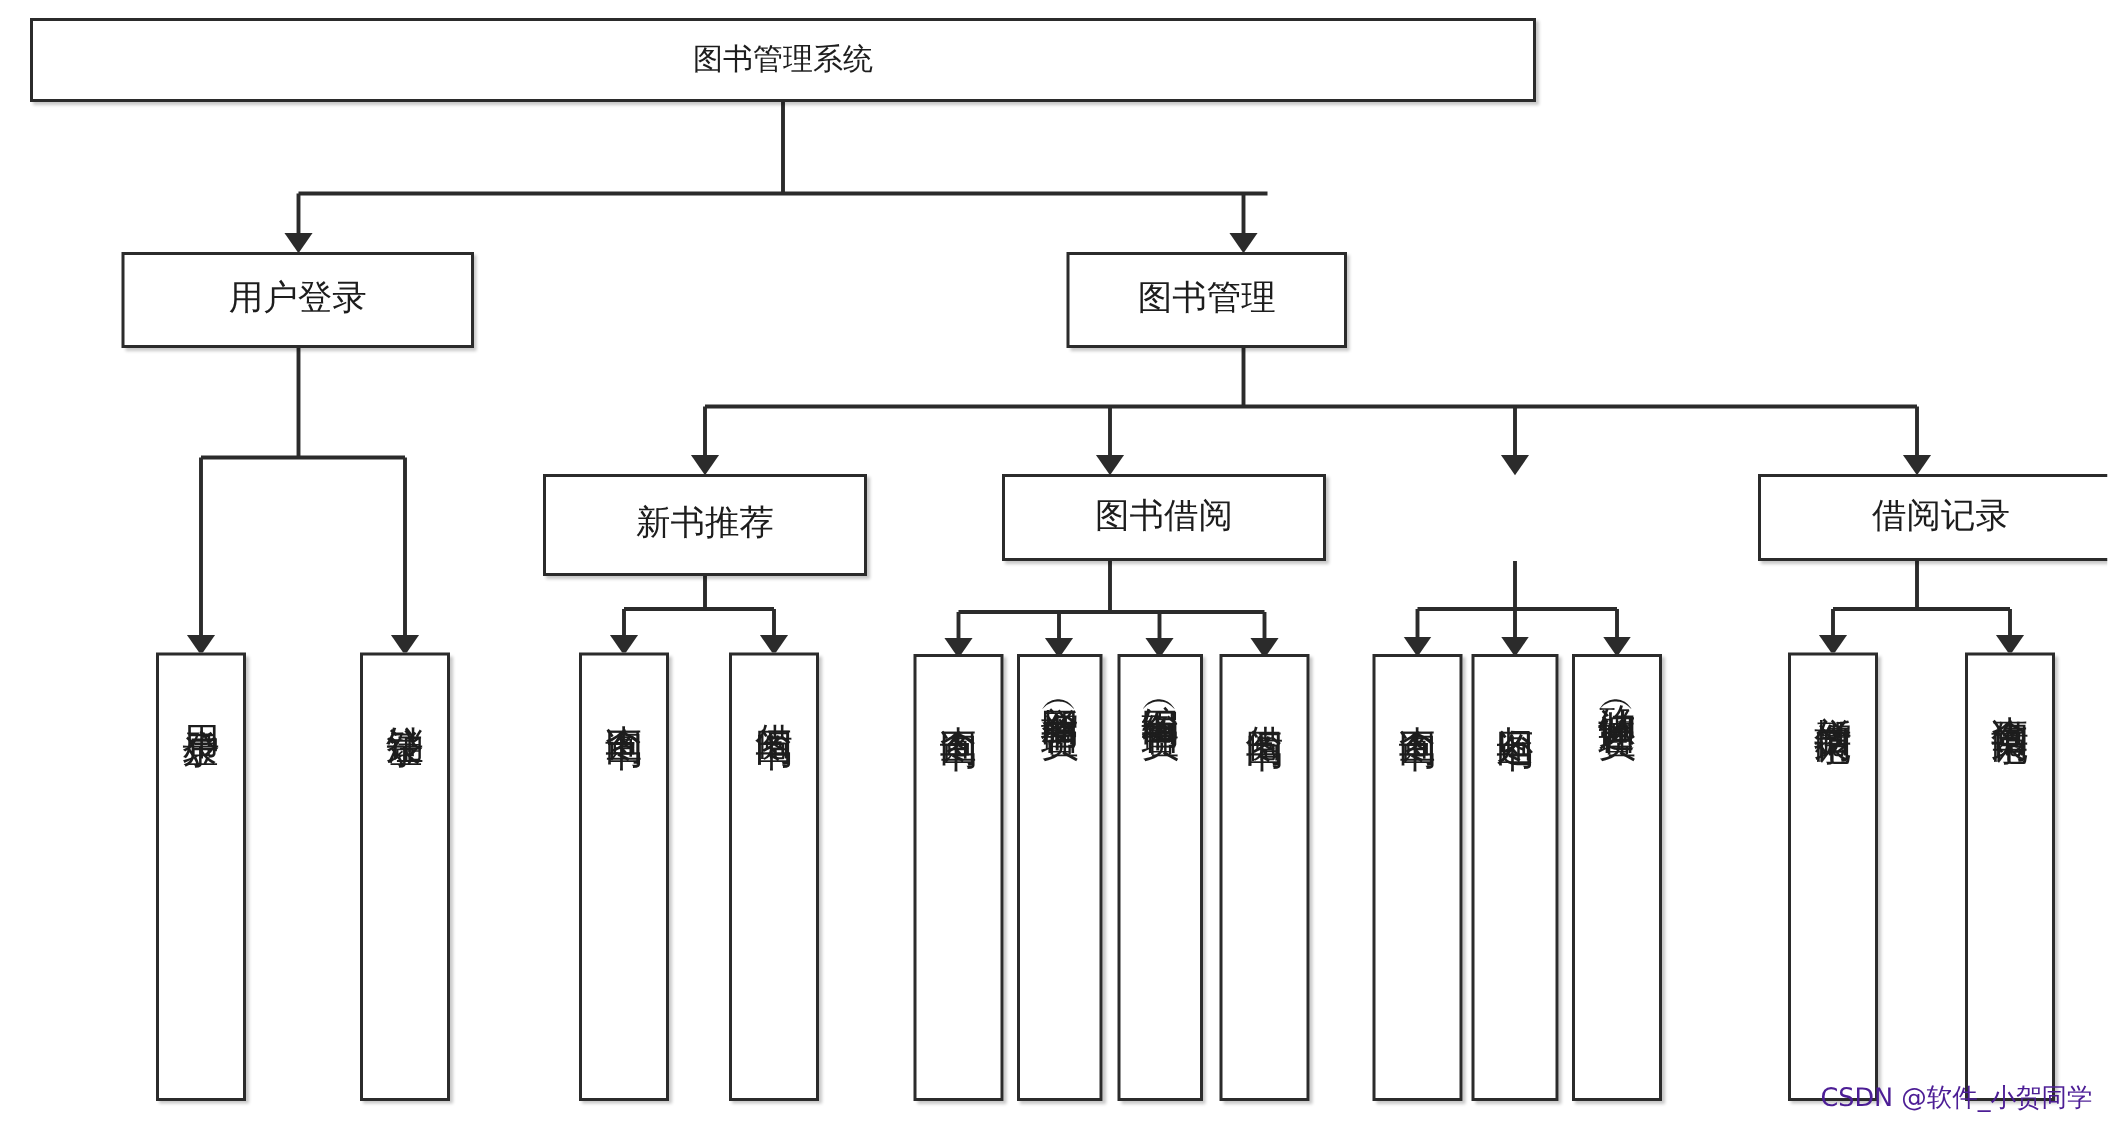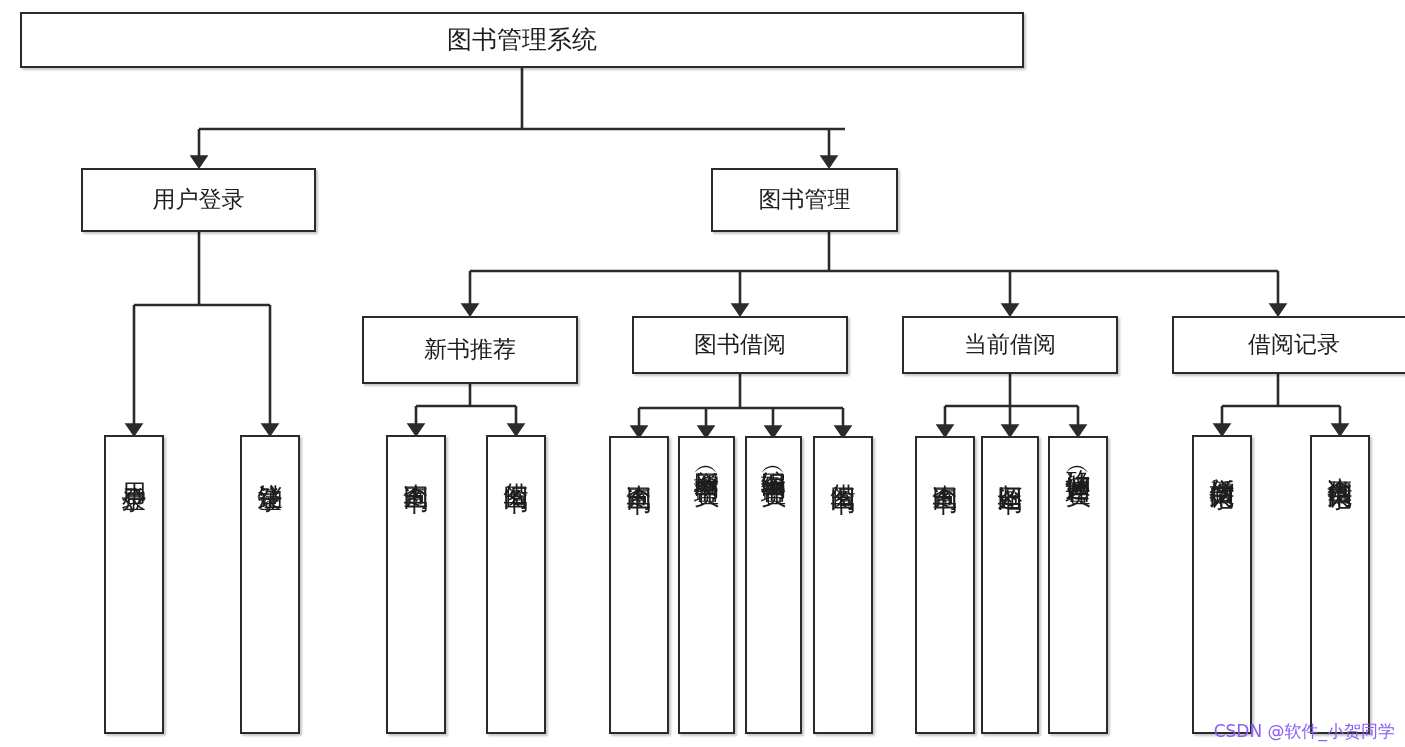--- a/index.html
+++ b/index.html
@@ -41,42 +41,42 @@
     color: #1d1d1d;
     text-align: center;
     line-height: 1.18;
     white-space: nowrap;
   }
   
   .node.horiz .node-label {
     font-size: 23px;
   }
   .node.root .node-label {
-    font-size: 25px;
+    font-size: 20px;
   }
   
   .node.vert {
     align-items: flex-start;
     justify-content: center;
     padding-top: 26px;
   }
   .node.vert .node-label {
     writing-mode: vertical-rl;
     text-orientation: upright;
     font-size: 25px;
     letter-spacing: 2px;
     line-height: 1;
     white-space: nowrap;
   }
   #watermark {
     position: absolute;
     right: 10px;
     bottom: 4px;
     font-size: 17px;
-    color: #8b5cf6;
+    color: #4c1d95;
     z-index: 5;
     white-space: nowrap;
     font-family: "DejaVu Sans", "Liberation Sans", sans-serif;
   }
 </style>
 </head>
 <body>
 
 <div id="diagram-root">
 
@@ -140,27 +140,24 @@
   </div>
 
   <div class="node horiz" style="left:711px; top:168px; width:187px; height:64px;">
     <span class="node-label">图书管理</span>
   </div>
 
   <div class="node horiz" style="left:362px; top:316px; width:216px; height:68px;">
     <span class="node-label">新书推荐</span>
   </div>
 
-  <div class="node horiz" style="left:632px; top:316px; width:216px; height:58px;">
+  <div class="node horiz" style="left:668px; top:316px; width:216px; height:58px;">
     <span class="node-label">图书借阅</span>
   </div>
 
-  <div class="node horiz" style="left:902px; top:316px; width:216px; height:58px;">
-    <span class="node-label">当前借阅</span>
-  </div>
 
   <div class="node horiz" style="left:1172px; top:316px; width:244px; height:58px;">
     <span class="node-label">借阅记录</span>
   </div>
 
   <div class="node vert" style="left:104px; top:435px; width:60px; height:299px;">
     <span class="node-label">用户登录</span>
   </div>
 
   <div class="node vert" style="left:240px; top:435px; width:60px; height:299px;">

